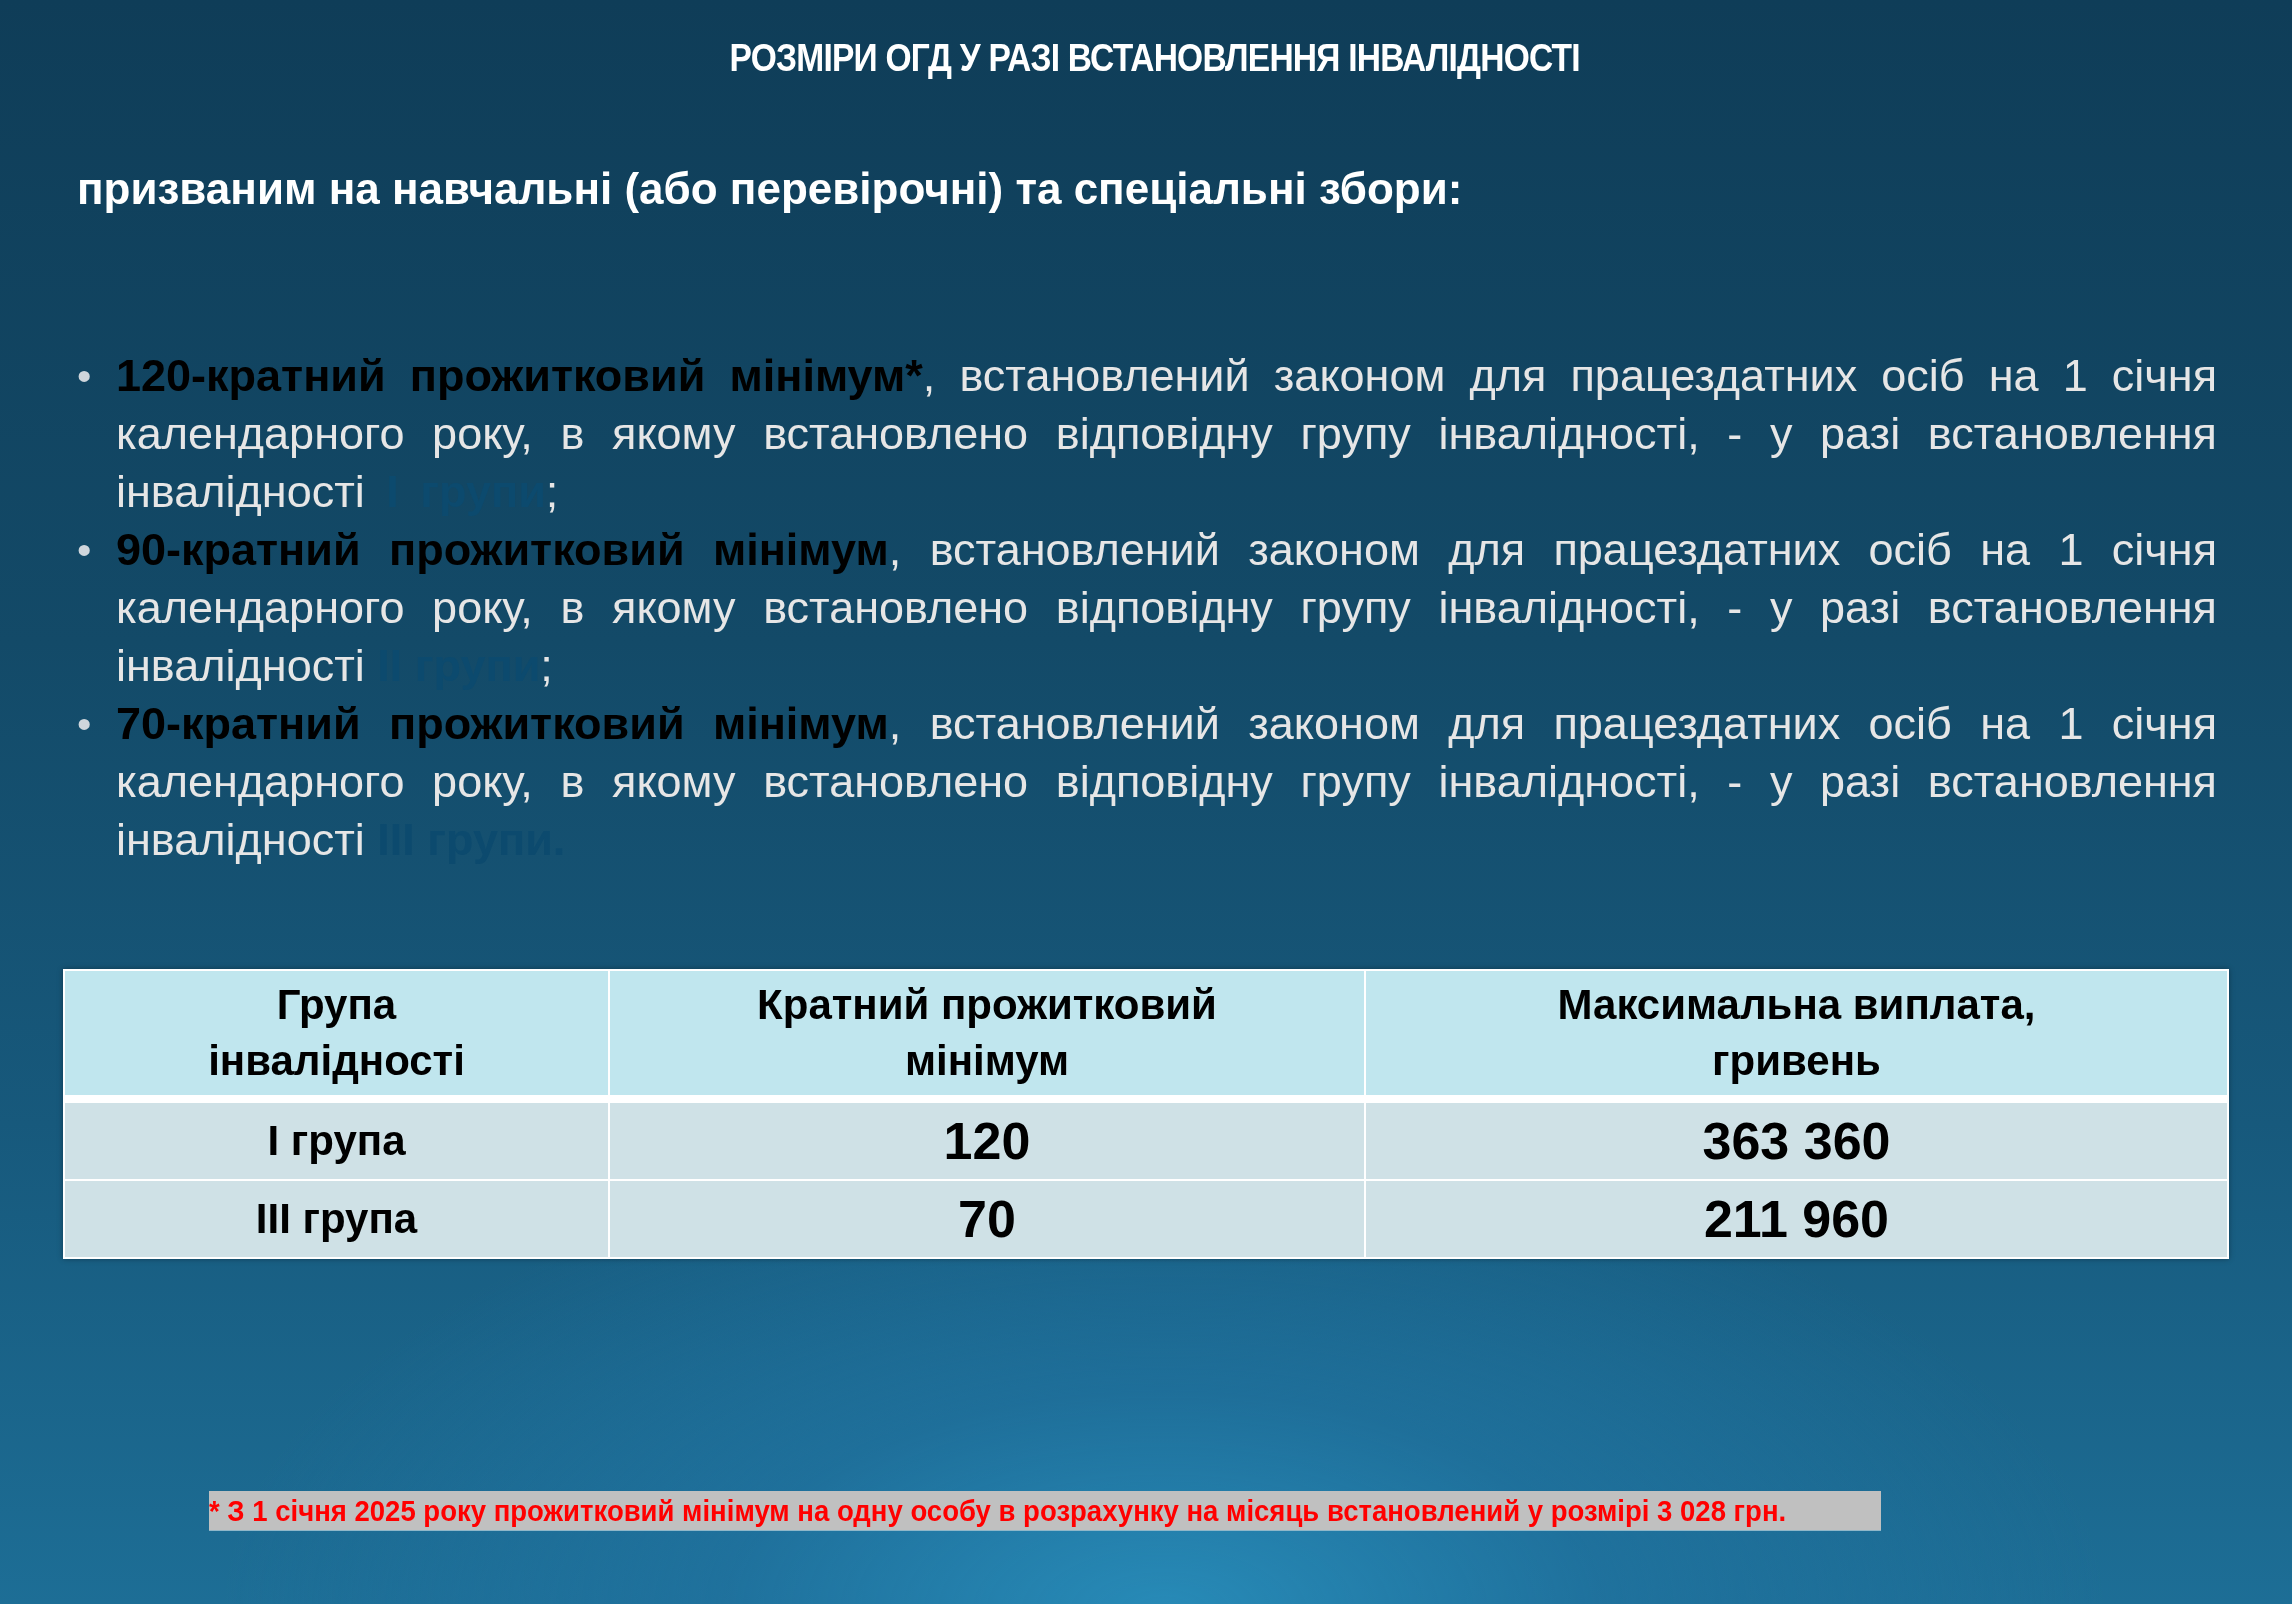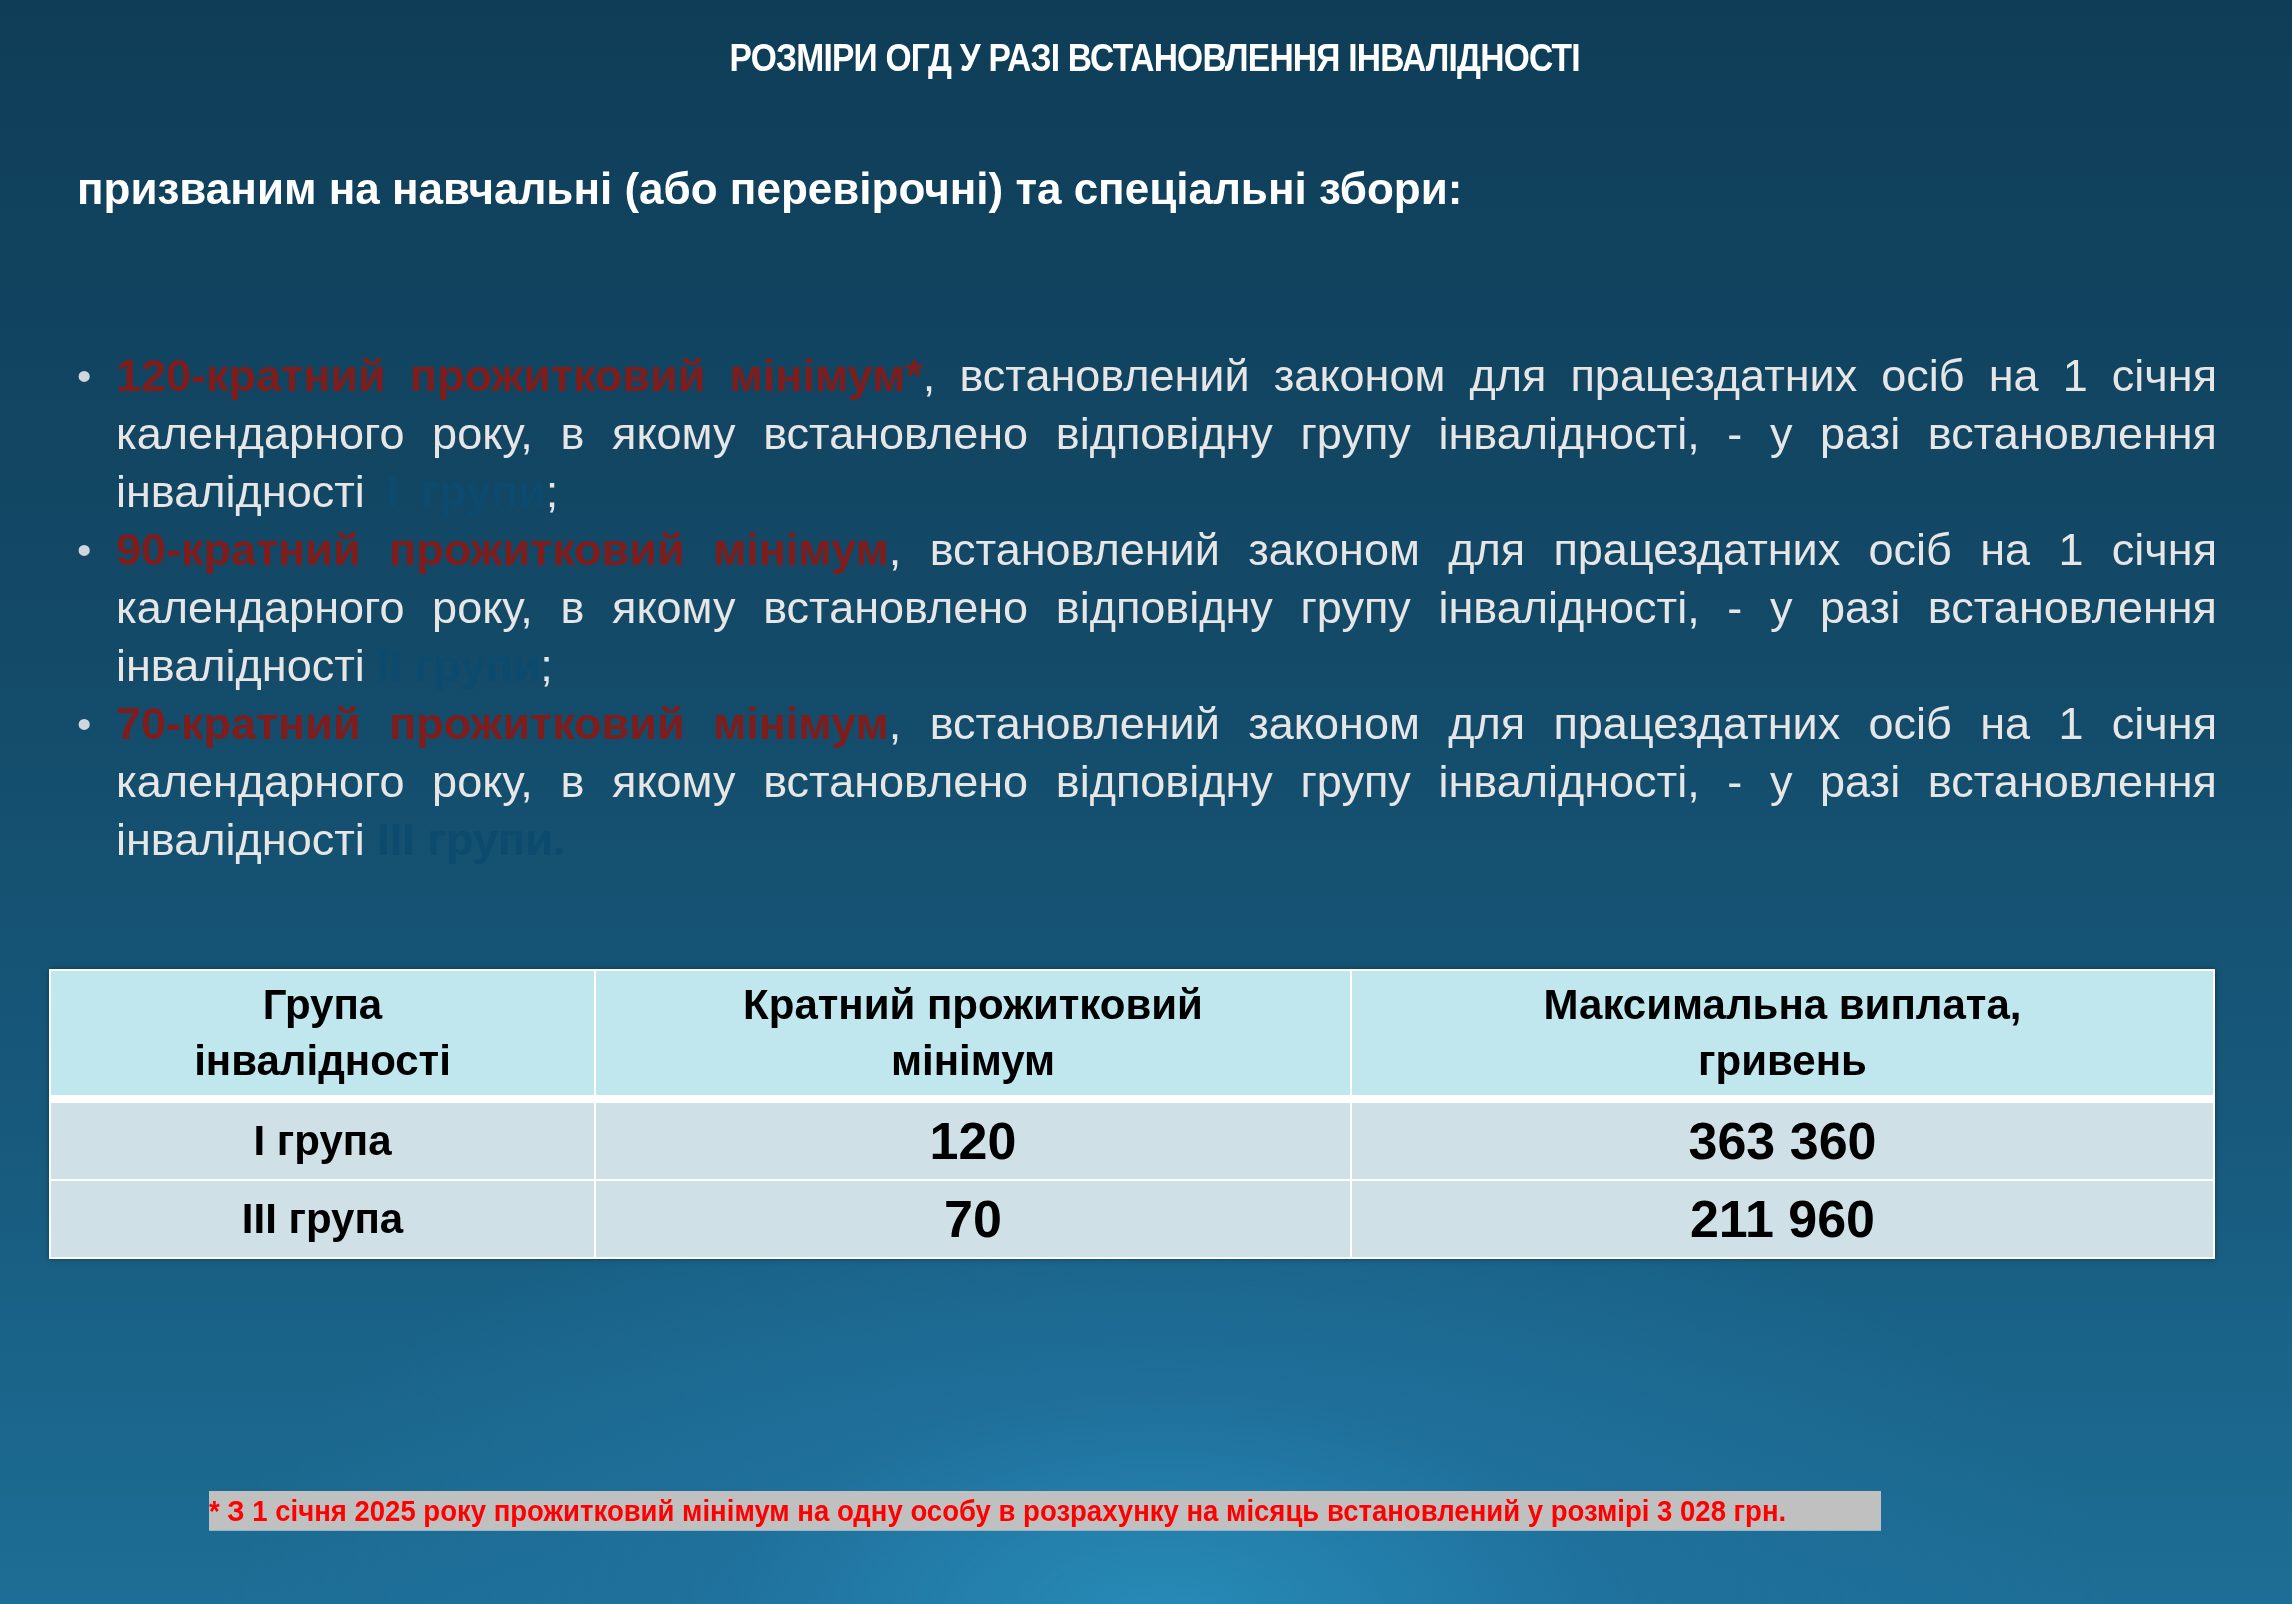--- a/index.html
+++ b/index.html
@@ -64,29 +64,29 @@
     text-align: justify;
   }
   .bullet-item .dot {
     position: absolute;
     left: 0;
     top: 0;
     color: #cfd6dc;
     font-size: 41px;
   }
   .bullet-item b {
-    color: #7f1d1d;
+    color: #000000;
   }
   .bullet-item b.strong-white {
     color: #0c4a6e;
   }
   .b1 { text-align-last: left; word-spacing: 9px; }
   .data-table {
     position: absolute;
-    left: 49px;
+    left: 63px;
     top: 969px;
     width: 2166px;
     border-collapse: collapse;
     background: #14b8a6;
     border: 2.7px solid #ffffff;
     box-shadow: 0 0 5.4px rgba(0,0,0,0.35);
   }
   .data-table th, .data-table td {
     border: 2.7px solid #ffffff;
     text-align: center;

